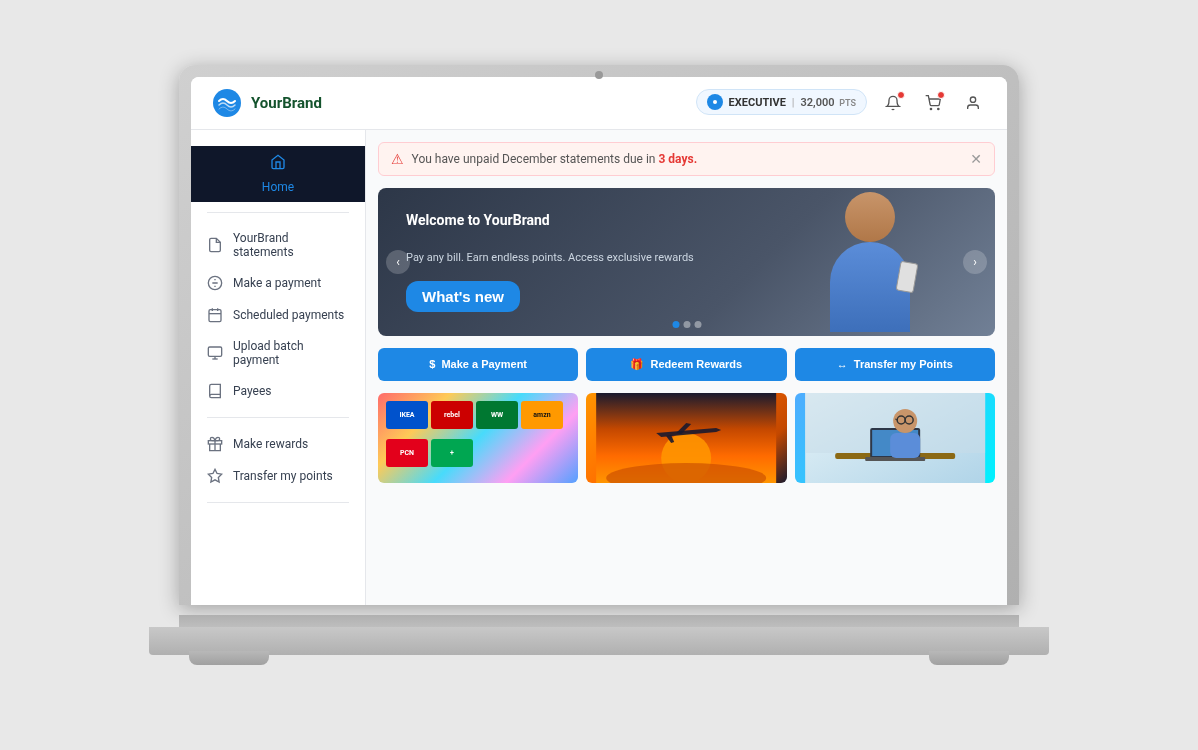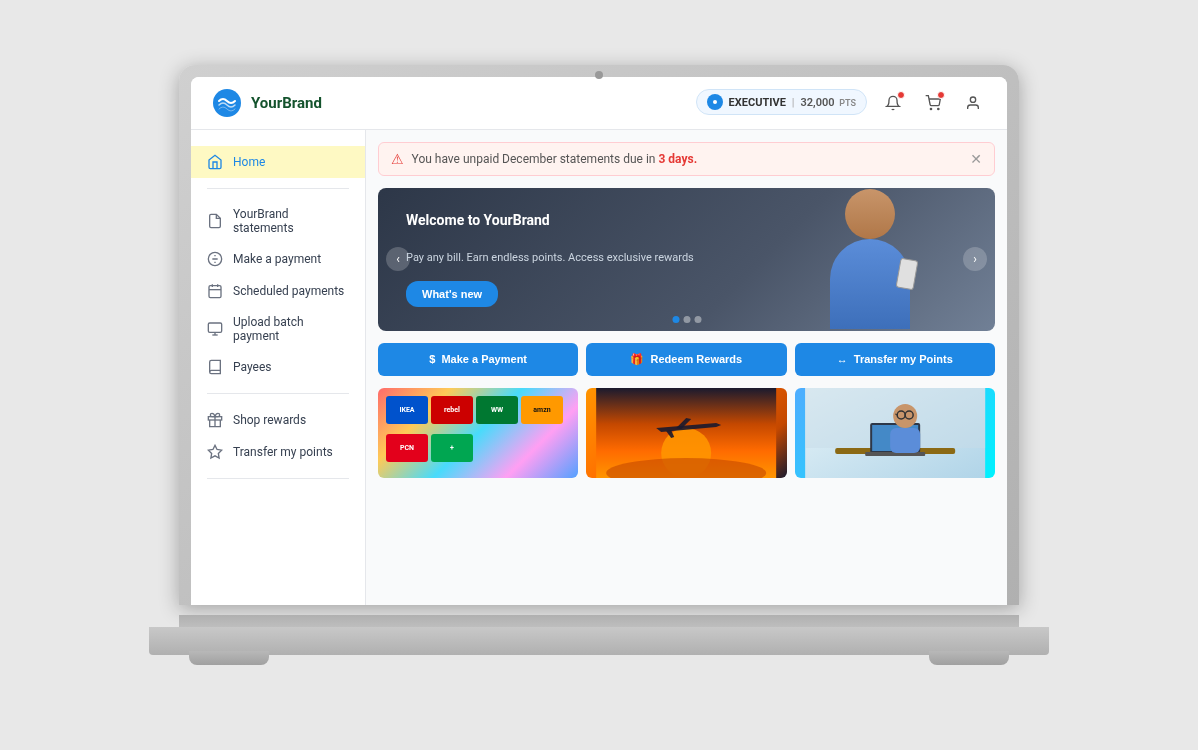--- a/index.html
+++ b/index.html
@@ -212,22 +212,23 @@
       align-items: center;
       gap: 10px;
       padding: 8px 16px;
       cursor: pointer;
       font-size: 12px;
       color: #374151;
       transition: background 0.15s;
     }
 
     .sidebar-item.active {
-      background: #fef9c3;
+      background: #0f172a;
       color: #1e88e5;
+      flex-direction: column;
     }
 
     .sidebar-item-icon {
       width: 16px;
       height: 16px;
       flex-shrink: 0;
       color: #6b7280;
     }
 
     .sidebar-item.active .sidebar-item-icon {
@@ -303,21 +304,21 @@
       margin-bottom: 14px;
       line-height: 1.5;
     }
 
     .hero-btn {
       background: #1e88e5;
       color: #fff;
       border: none;
       border-radius: 12px;
       padding: 7px 16px;
-      font-size: 11px;
+      font-size: 15px;
       font-weight: 600;
       cursor: pointer;
     }
 
     .hero-person {
       position: absolute;
       right: 60px;
       top: 0;
       bottom: 0;
       width: 130px;
@@ -562,21 +563,21 @@
 
           <div class="sidebar-section">
             <div class="sidebar-item">
               <svg width="14" height="14" viewBox="0 0 24 24" fill="none" stroke="currentColor" stroke-width="2" class="sidebar-item-icon">
                 <polyline points="20 12 20 22 4 22 4 12"></polyline>
                 <rect x="2" y="7" width="20" height="5"></rect>
                 <line x1="12" y1="22" x2="12" y2="7"></line>
                 <path d="M12 7H7.5a2.5 2.5 0 0 1 0-5C11 2 12 7 12 7z"></path>
                 <path d="M12 7h4.5a2.5 2.5 0 0 0 0-5C13 2 12 7 12 7z"></path>
               </svg>
-              <span>Shop rewards</span>
+              <span>Make rewards</span>
             </div>
             <div class="sidebar-item">
               <svg width="14" height="14" viewBox="0 0 24 24" fill="none" stroke="currentColor" stroke-width="2" class="sidebar-item-icon">
                 <polygon points="12 2 15.09 8.26 22 9.27 17 14.14 18.18 21.02 12 17.77 5.82 21.02 7 14.14 2 9.27 8.91 8.26 12 2"></polygon>
               </svg>
               <span>Transfer my points</span>
             </div>
           </div>
 
           <hr class="sidebar-divider">

